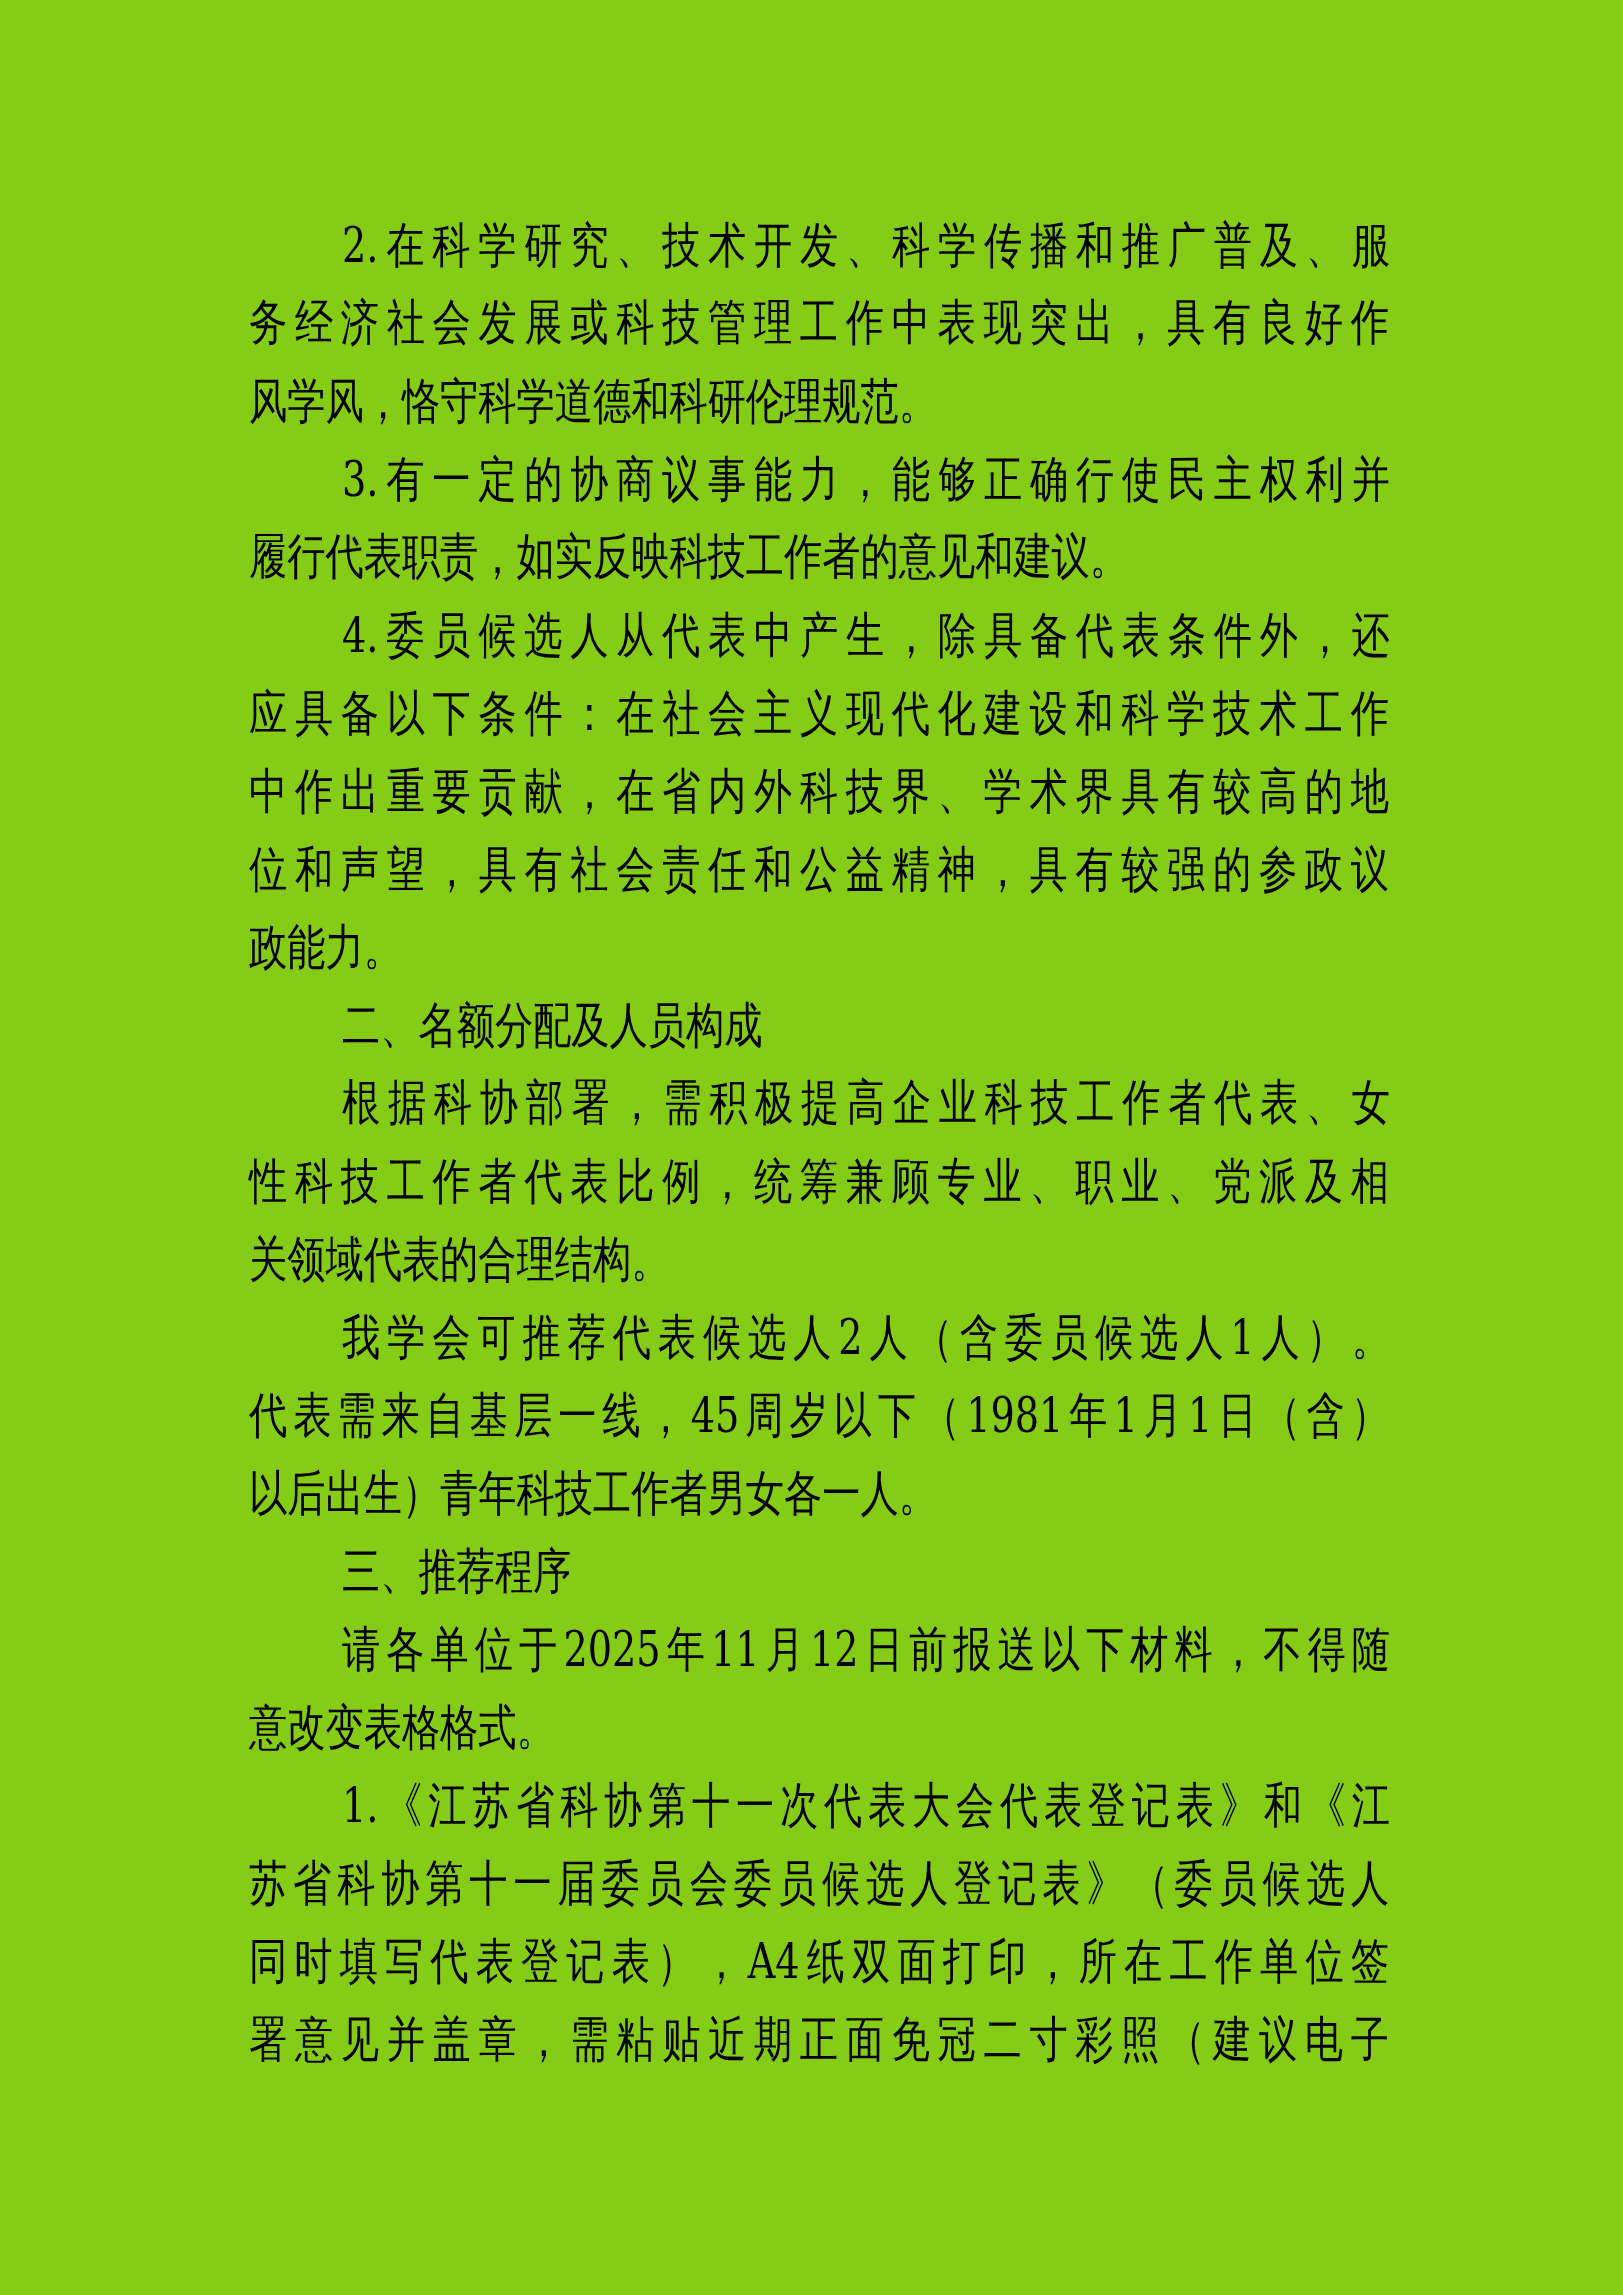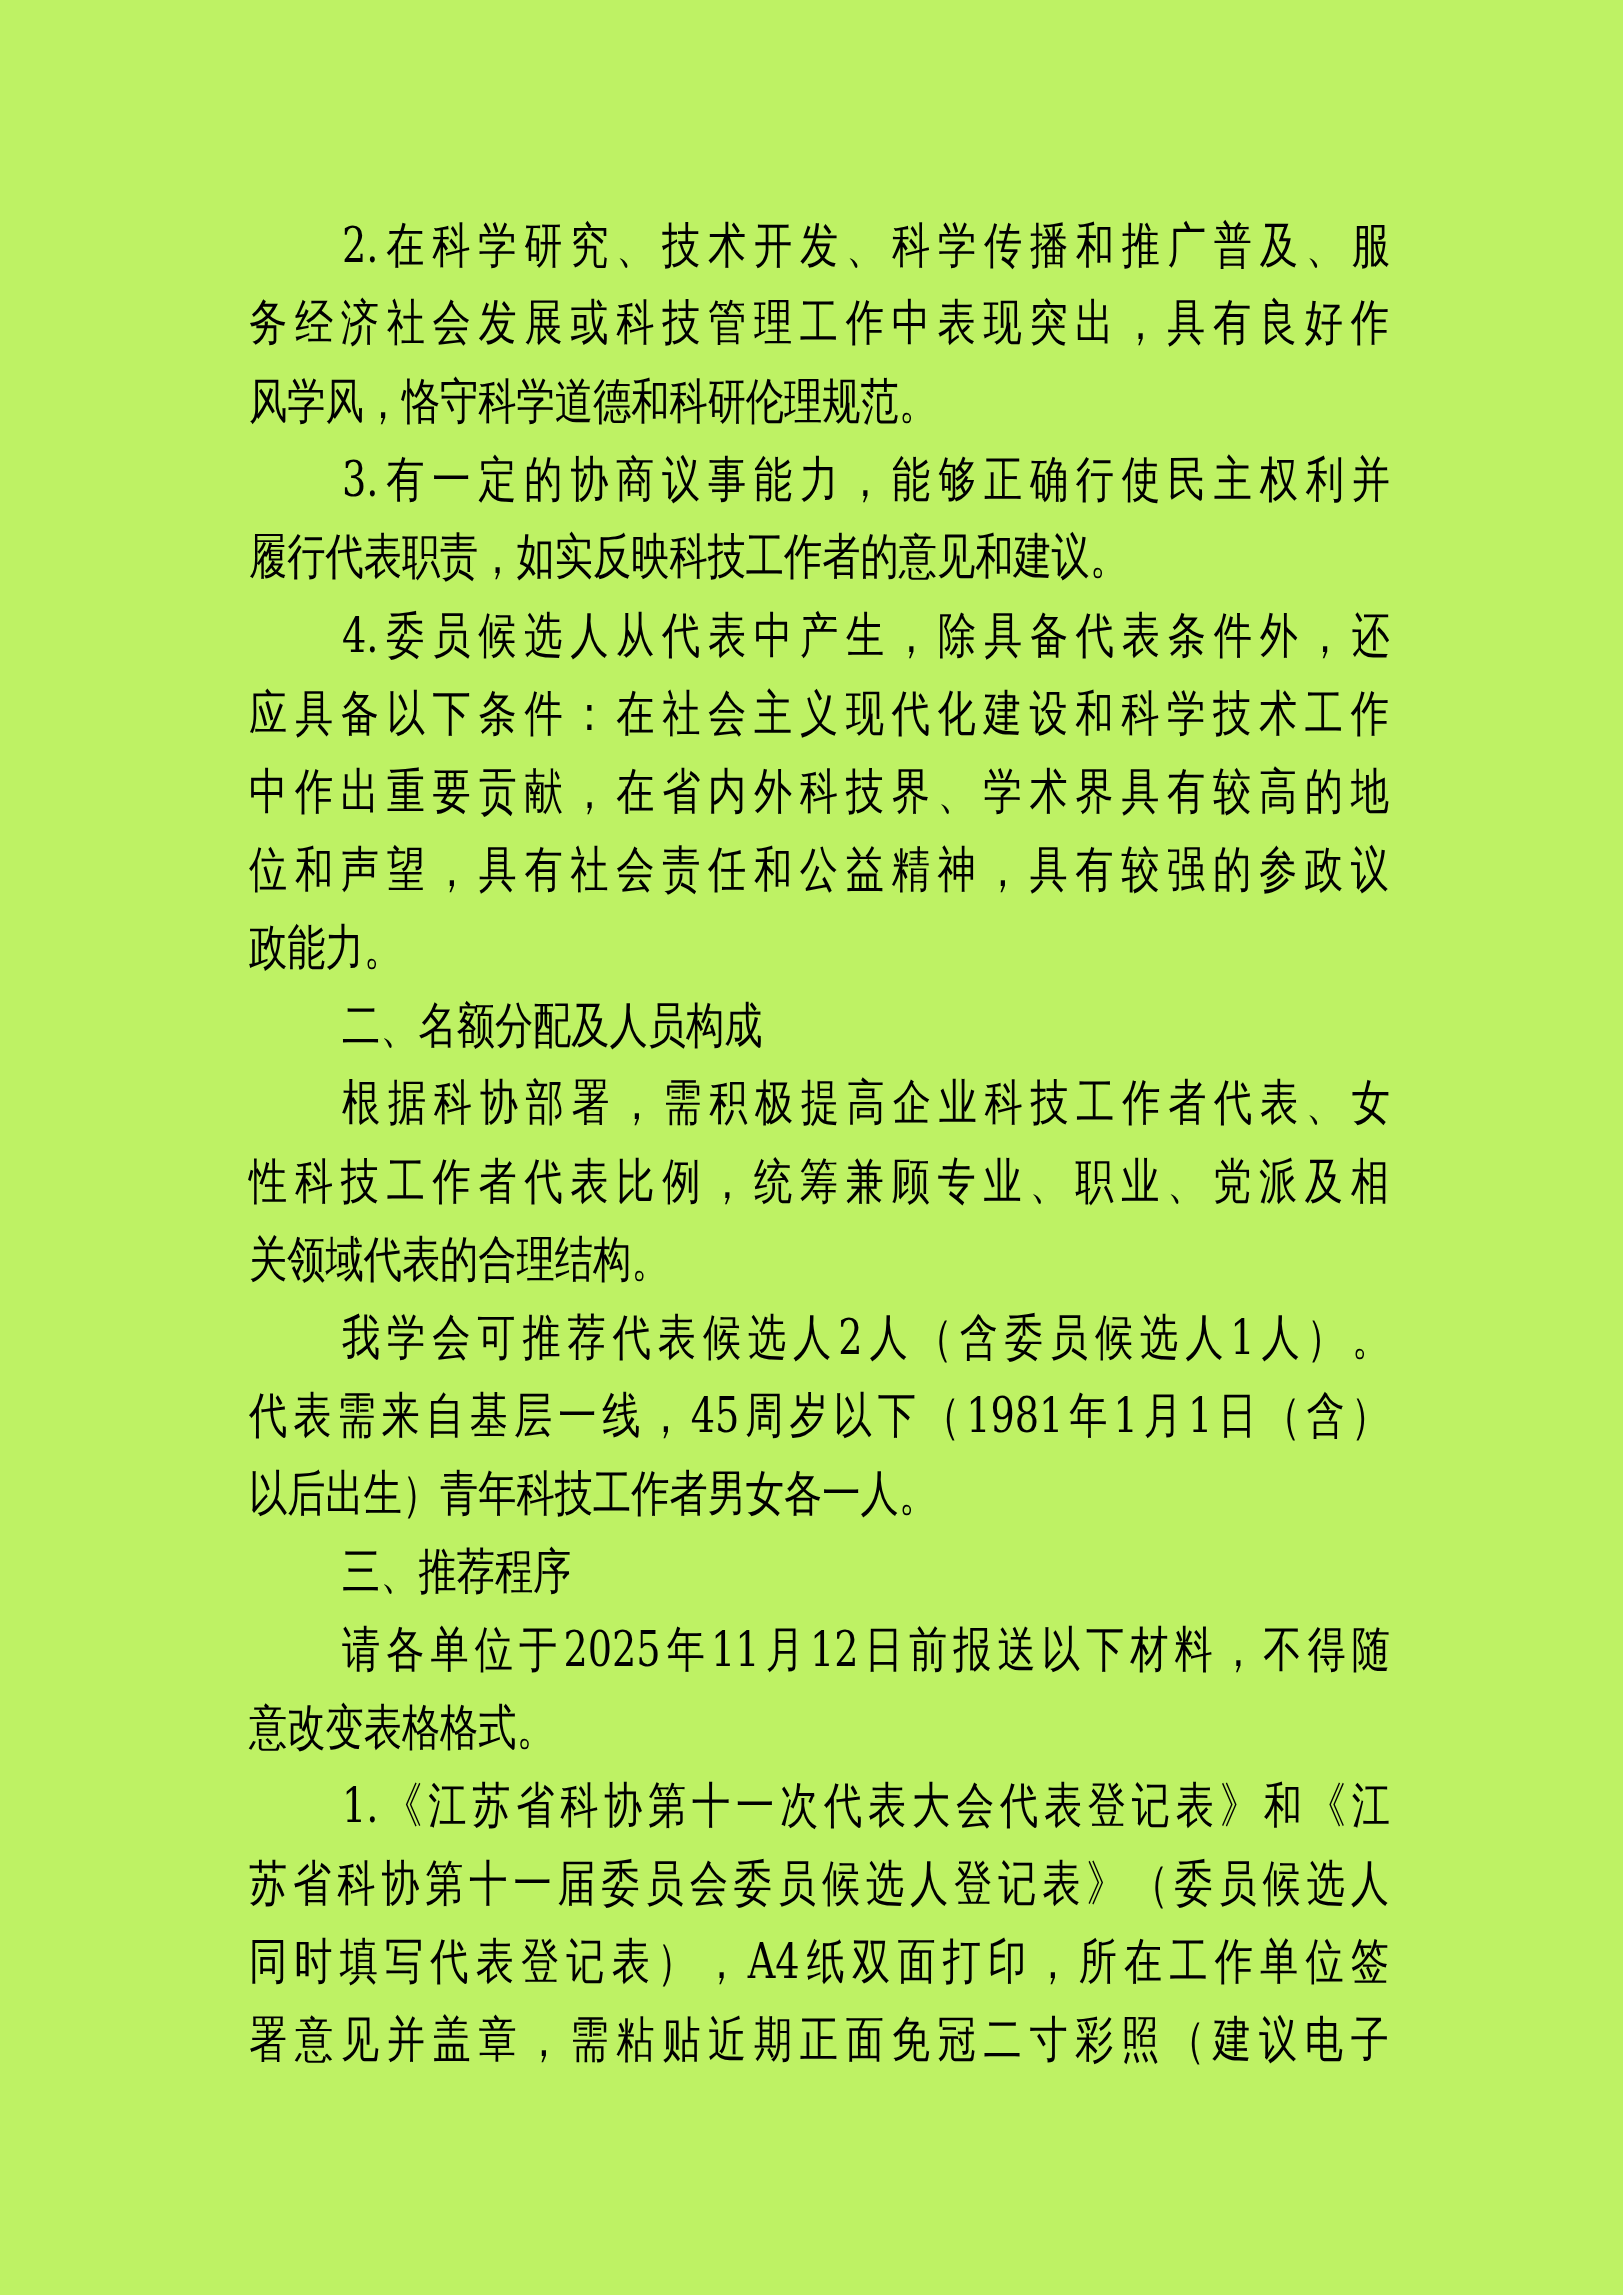--- a/index.html
+++ b/index.html
@@ -11,21 +11,21 @@
       width: 1623px;
       height: 2295px;
       position: relative;
       overflow: hidden;
     }
     .page {
       position: absolute;
       left: 0; top: 0;
       width: 1623px;
       height: 2295px;
-      background: #bef264;
+      background: #84cc16;
     }
     .line {
       position: absolute;
       left: 249px;
       width: 1140px;
       height: 72px;
       font-family: "DejaVu Serif", "Liberation Serif", serif;
       font-size: 49px;
       line-height: 72px;
       color: #000000;

